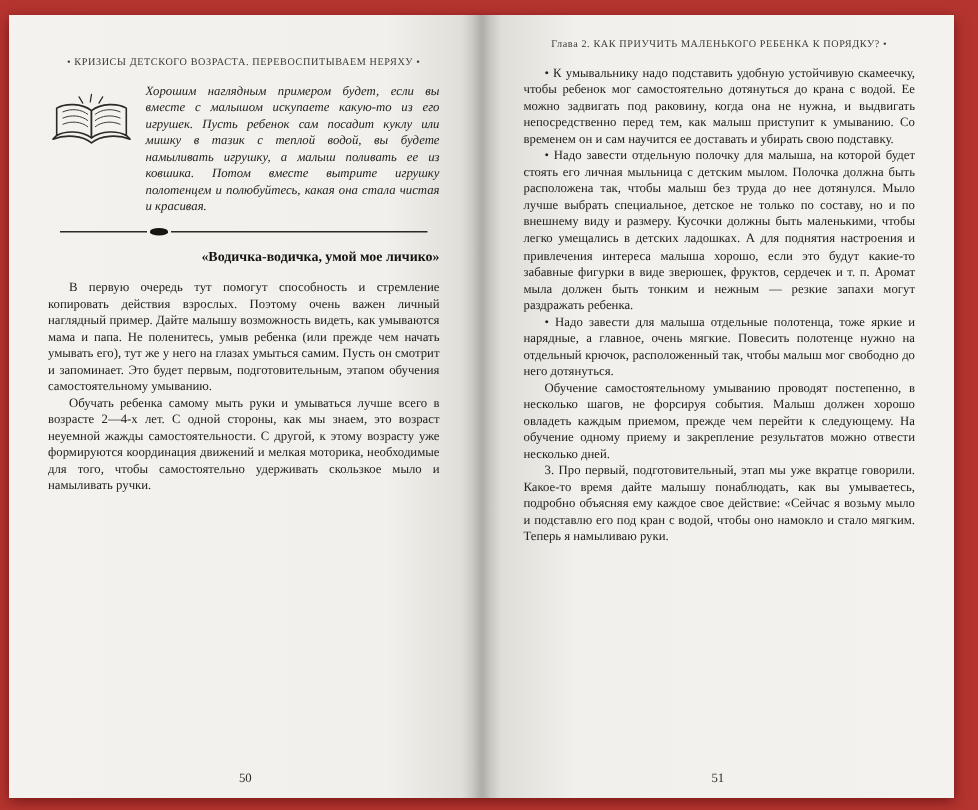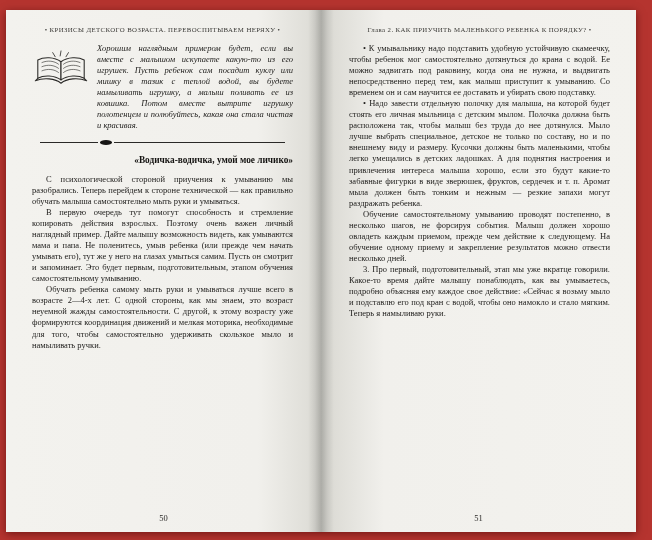--- a/index.html
+++ b/index.html
@@ -12,21 +12,21 @@
   }
   .spread {
     position:absolute; left:6px; top:10px;
     width:630px; height:522px;
     display:flex;
     box-shadow:0 2px 8px rgba(60,0,0,.55);
     background:#f1f0ec;
   }
   .page { width:50%; position:relative; }
   .page-left {
-    padding:16px 28px 0 26px;
+    padding:28px 28px 0 26px;
     background:linear-gradient(to right,#f3f2ee 0%,#f1f0ec 80%,#dddcd6 98%,#cfcec8 100%);
   }
   .page-right {
     padding:16px 26px 0 28px;
     background:linear-gradient(to left,#f3f2ee 0%,#f1f0ec 80%,#dbdad4 98%,#ccccc6 100%);
   }
   .gutter {
     position:absolute; left:50%; top:0; width:26px; height:100%;
     transform:translateX(-50%);
     background:linear-gradient(to right,rgba(0,0,0,0) 0%,rgba(0,0,0,.16) 50%,rgba(0,0,0,0) 100%);
@@ -114,35 +114,35 @@
 
     <div class="divider">
       <span class="d-line short"></span>
       <span class="d-dot"></span>
       <span class="d-line"></span>
     </div>
 
     <div class="section-title">«Водичка-водичка, умой мое личико»</div>
 
     <div class="body-text">
-      <p>С психологической стороной приучения к умыванию мы разобрались. Теперь перейдем к стороне технической — как правильно обучать малыша самостоятельно мыть руки и умываться.</p>
       <p>В первую очередь тут помогут способность и стремление копировать действия взрослых. Поэтому очень важен личный наглядный пример. Дайте малышу возможность видеть, как умываются мама и папа. Не поленитесь, умыв ребенка (или прежде чем начать умывать его), тут же у него на глазах умыться самим. Пусть он смотрит и запоминает. Это будет первым, подготовительным, этапом обучения самостоятельному умыванию.</p>
       <p>Обучать ребенка самому мыть руки и умываться лучше всего в возрасте 2—4-х лет. С одной стороны, как мы знаем, это возраст неуемной жажды самостоятельности. С другой, к этому возрасту уже формируются координация движений и мелкая моторика, необходимые для того, чтобы самостоятельно удерживать скользкое мыло и намыливать ручки.</p>
     </div>
 
     <div class="page-number">50</div>
   </div>
 
   <div class="page page-right">
     <div class="running-header">Глава 2. КАК ПРИУЧИТЬ МАЛЕНЬКОГО РЕБЕНКА К ПОРЯДКУ?  •</div>
 
     <div class="body-text">
       <p>•  К умывальнику надо подставить удобную устойчивую скамеечку, чтобы ребенок мог самостоятельно дотянуться до крана с водой. Ее можно задвигать под раковину, когда она не нужна, и выдвигать непосредственно перед тем, как малыш приступит к умыванию. Со временем он и сам научится ее доставать и убирать свою подставку.</p>
       <p>•  Надо завести отдельную полочку для малыша, на которой будет стоять его личная мыльница с детским мылом. Полочка должна быть расположена так, чтобы малыш без труда до нее дотянулся. Мыло лучше выбрать специальное, детское не только по составу, но и по внешнему виду и размеру. Кусочки должны быть маленькими, чтобы легко умещались в детских ладошках. А для поднятия настроения и привлечения интереса малыша хорошо, если это будут какие-то забавные фигурки в виде зверюшек, фруктов, сердечек и т. п. Аромат мыла должен быть тонким и нежным — резкие запахи могут раздражать ребенка.</p>
-      <p>Обучение самостоятельному умыванию проводят постепенно, в несколько шагов, не форсируя события. Малыш должен хорошо овладеть каждым приемом, прежде чем действие к следующему. На обучение одному приему и закрепление результатов можно отвести несколько дней.</p>
+      <p>•  Надо завести для малыша отдельные полотенца, тоже яркие и нарядные, а главное, очень мягкие. Повесить полотенце нужно на отдельный крючок, расположенный так, чтобы малыш мог свободно до него дотянуться.</p>
+      <p>Обучение самостоятельному умыванию проводят постепенно, в несколько шагов, не форсируя события. Малыш должен хорошо овладеть каждым приемом, прежде чем перейти к следующему. На обучение одному приему и закрепление результатов можно отвести несколько дней.</p>
       <p>3. Про первый, подготовительный, этап мы уже вкратце говорили. Какое-то время дайте малышу понаблюдать, как вы умываетесь, подробно объясняя ему каждое свое действие: «Сейчас я возьму мыло и подставлю его под кран с водой, чтобы оно намокло и стало мягким. Теперь я намыливаю руки.</p>
     </div>
 
     <div class="page-number">51</div>
   </div>
 
   <div class="gutter"></div>
 </div>
 
 </body></html>

